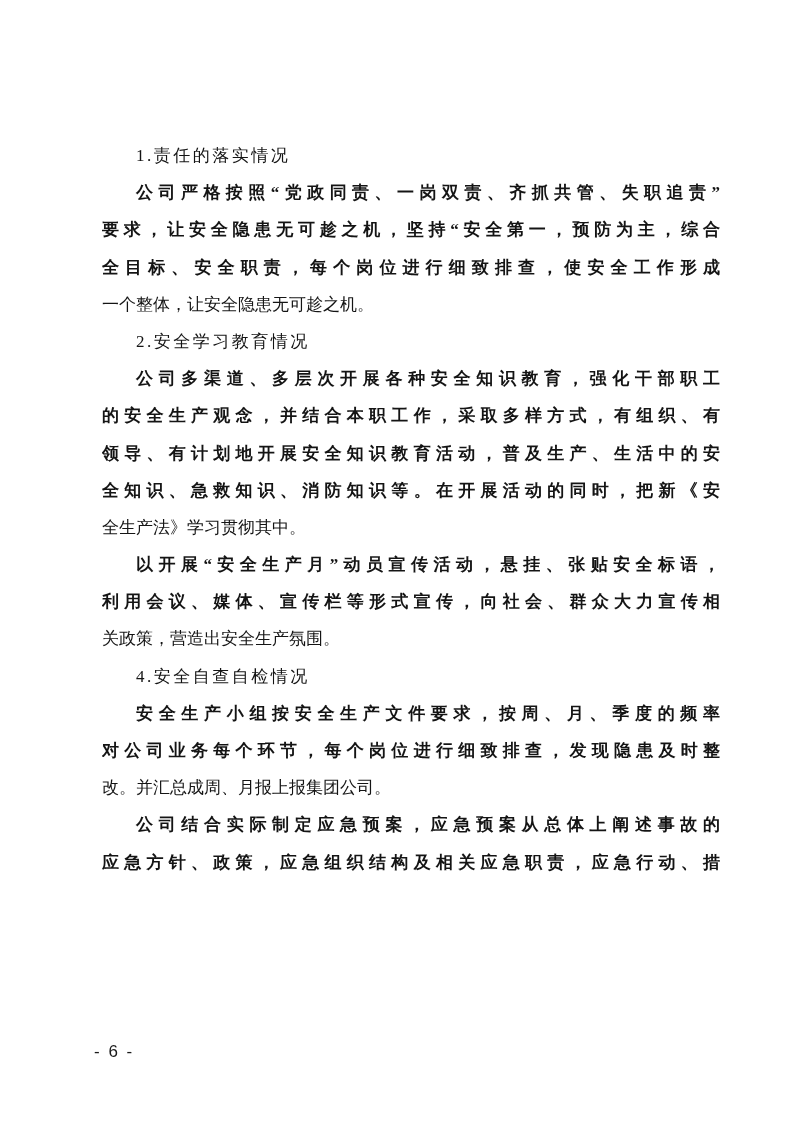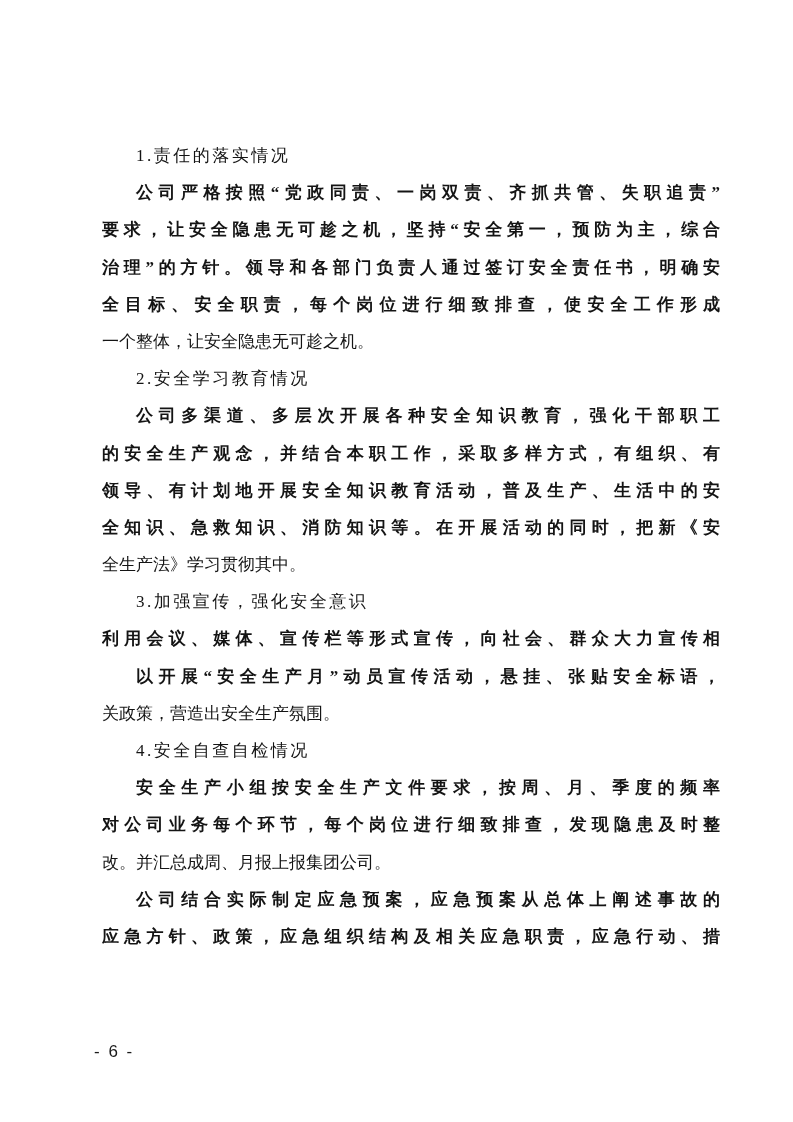--- a/index.html
+++ b/index.html
@@ -46,32 +46,30 @@
 </style>
 </head>
 <body>
 
 <main class="page">
   <section class="doc-body" id="doc-body">
 
   <div class="line heading indent">1.责任的落实情况</div>
       <div class="line first indent stretch">公司严格按照“党政同责、一岗双责、齐抓共管、失职追责”</div>
       <div class="line mid stretch">要求，让安全隐患无可趁之机，坚持“安全第一，预防为主，综合</div>
-      <div class="line mid stretch">治理”的方针。领导和各部门负责人通过签订安全责任书，明确安</div>
       <div class="line mid stretch">全目标、安全职责，每个岗位进行细致排查，使安全工作形成</div>
       <div class="line last">一个整体，让安全隐患无可趁之机。</div>
       <div class="line heading indent">2.安全学习教育情况</div>
       <div class="line first indent stretch">公司多渠道、多层次开展各种安全知识教育，强化干部职工</div>
       <div class="line mid stretch">的安全生产观念，并结合本职工作，采取多样方式，有组织、有</div>
       <div class="line mid stretch">领导、有计划地开展安全知识教育活动，普及生产、生活中的安</div>
       <div class="line mid stretch">全知识、急救知识、消防知识等。在开展活动的同时，把新《安</div>
       <div class="line last">全生产法》学习贯彻其中。</div>
-      <div class="line heading indent">3.加强宣传，强化安全意识</div>
+      <div class="line first indent stretch">以开展“安全生产月”动员宣传活动，悬挂、张贴安全标语，</div>
       <div class="line mid stretch">利用会议、媒体、宣传栏等形式宣传，向社会、群众大力宣传相</div>
-      <div class="line first indent stretch">以开展“安全生产月”动员宣传活动，悬挂、张贴安全标语，</div>
       <div class="line last">关政策，营造出安全生产氛围。</div>
       <div class="line heading indent">4.安全自查自检情况</div>
       <div class="line first indent stretch">安全生产小组按安全生产文件要求，按周、月、季度的频率</div>
       <div class="line mid stretch">对公司业务每个环节，每个岗位进行细致排查，发现隐患及时整</div>
       <div class="line last">改。并汇总成周、月报上报集团公司。</div>
       <div class="line first indent stretch">公司结合实际制定应急预案，应急预案从总体上阐述事故的</div>
       <div class="line mid stretch">应急方针、政策，应急组织结构及相关应急职责，应急行动、措</div>
     </section>
   <footer class="page-footer">
     <span class="page-number">- 6 -</span>

